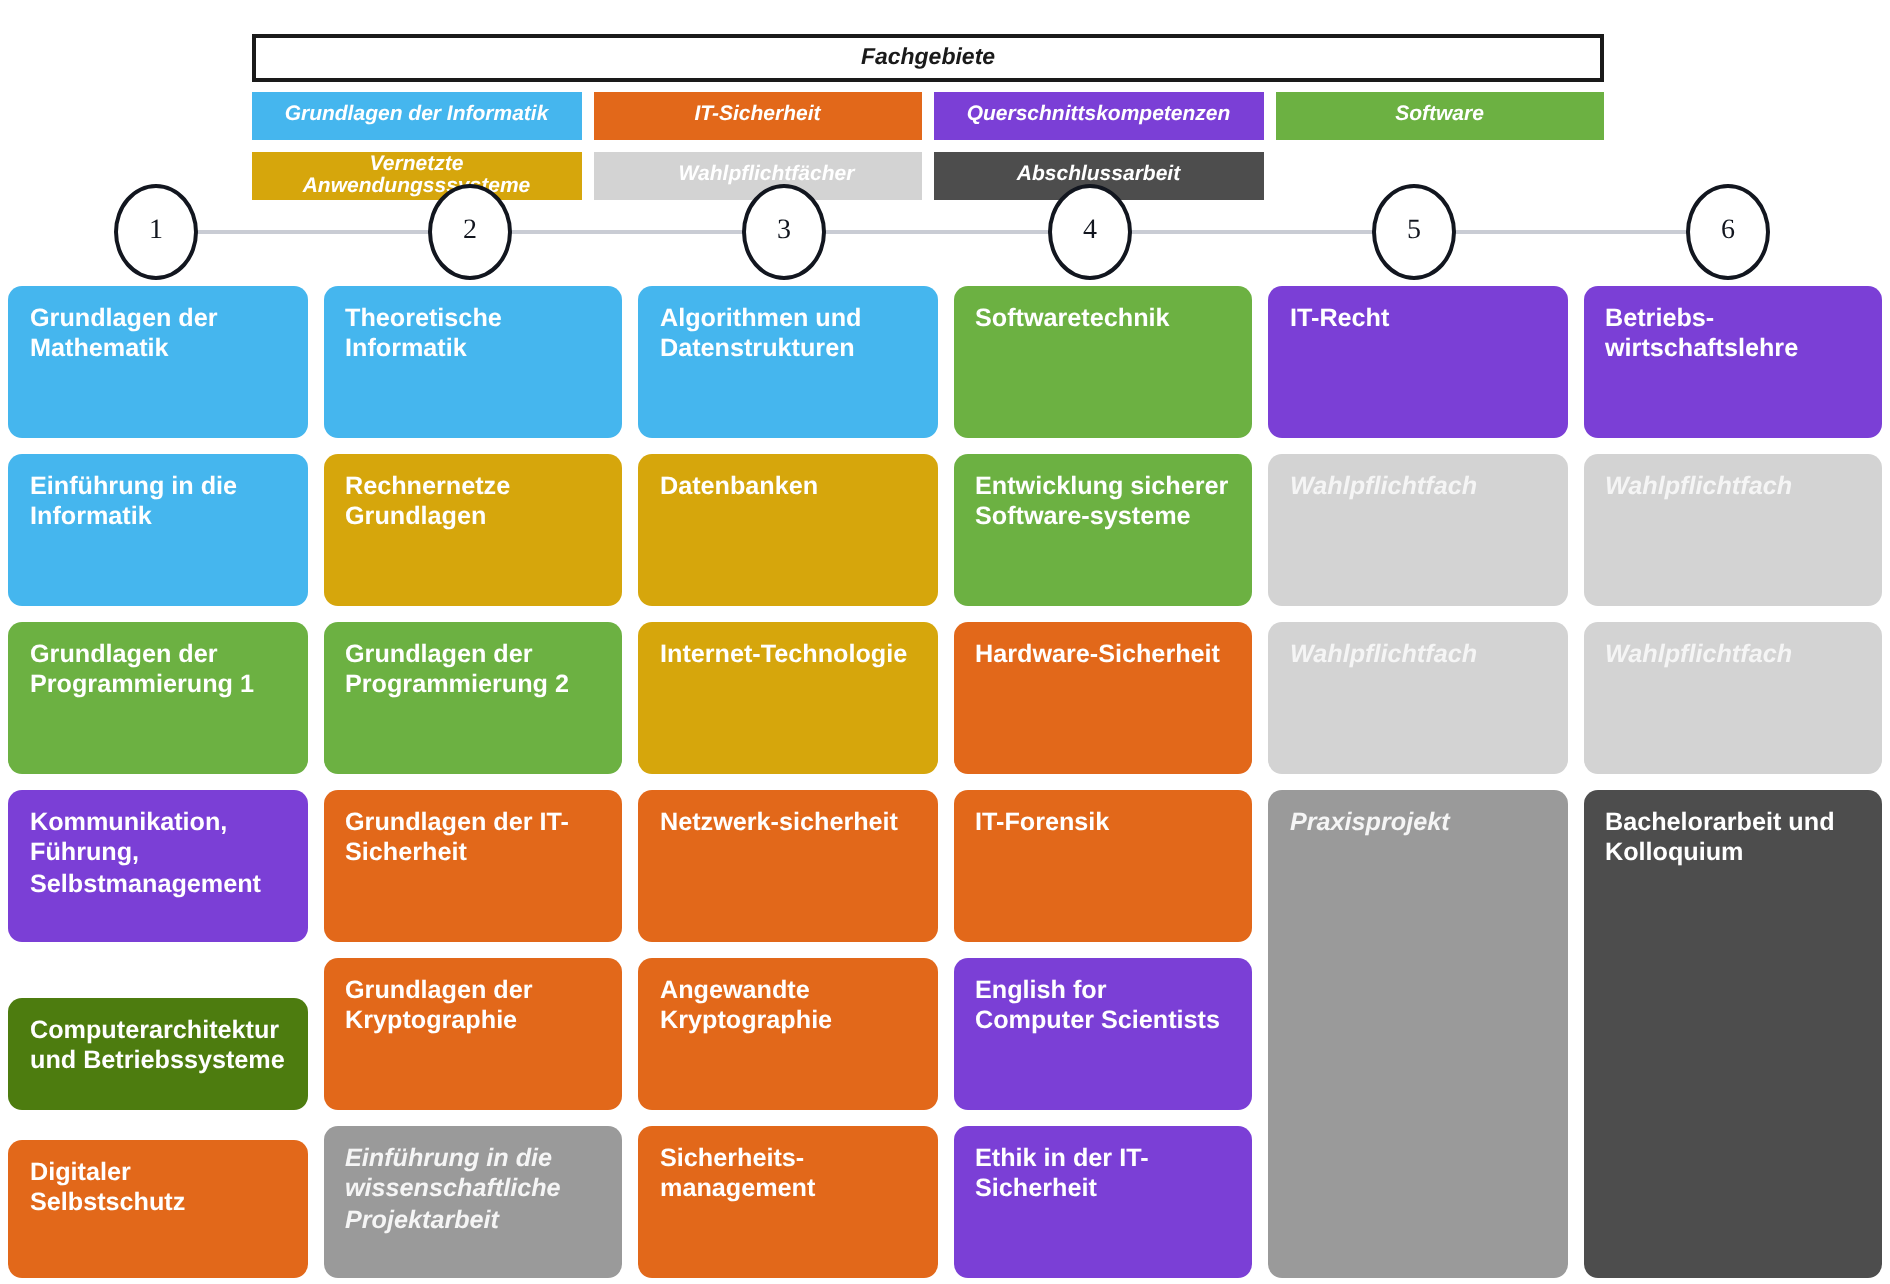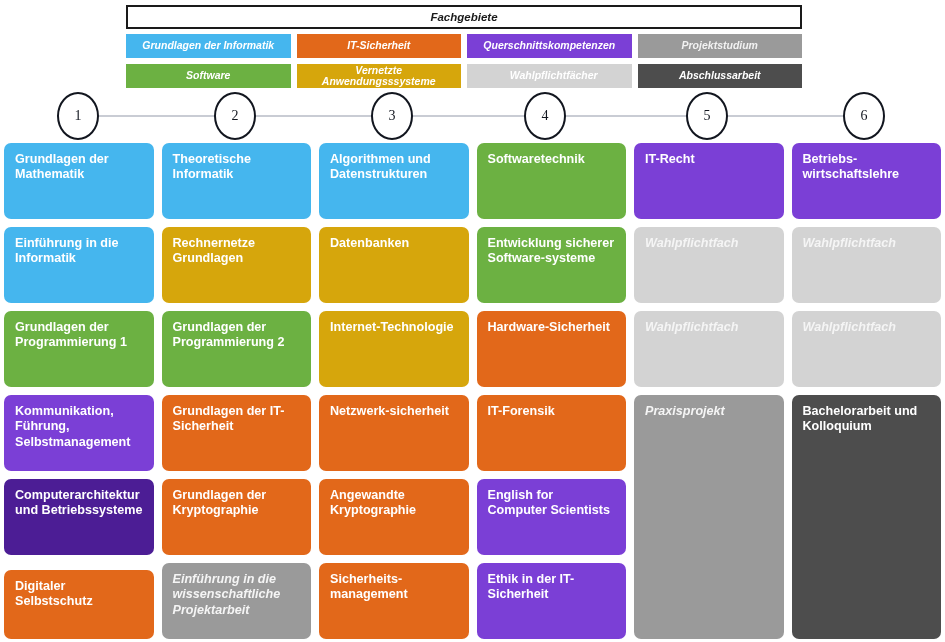--- a/index.html
+++ b/index.html
@@ -12,21 +12,21 @@
     height: 642px;
     position: relative;
     font-family: "Liberation Sans", sans-serif;
     overflow: hidden;
   }
 
   
   #legend {
     position: absolute;
     left: 126px;
-    top: 4px;
+    top: 16px;
     width: 676px;
     height: 84px;
   }
   #legend-title {
     position: absolute;
     left: 0;
     top: 1px;
     width: 676px;
     height: 24px;
     border: 2px solid #1a1a1a;
@@ -129,21 +129,20 @@
 </style>
 </head>
 <body>
 
 <div id="legend">
   <div id="legend-title">Fachgebiete</div>
   <div id="legend-grid">
       <div class="legend-chip" style="background: rgb(69, 182, 238);">Grundlagen der Informatik</div>
       <div class="legend-chip" style="background: rgb(226, 104, 26);">IT-Sicherheit</div>
       <div class="legend-chip" style="background: rgb(123, 63, 214);">Querschnittskompetenzen</div>
-      <div class="legend-chip light-text" style="background: rgb(154, 154, 154);">Projektstudium</div>
       <div class="legend-chip" style="background: rgb(108, 177, 66);">Software</div>
       <div class="legend-chip" style="background: rgb(214, 166, 12);">Vernetzte Anwendungsssysteme</div>
       <div class="legend-chip" style="background: rgb(211, 211, 211); padding-left: 13px;">Wahlpflichtfächer</div>
       <div class="legend-chip" style="background: rgb(77, 77, 77);">Abschlussarbeit</div>
     </div>
 </div>
 
 <div id="timeline">
   <div id="timeline-line"></div>
 <div class="sem-node" style="left: 57px;">1</div>
@@ -152,21 +151,21 @@
     <div class="sem-node" style="left: 524px;">4</div>
     <div class="sem-node" style="left: 686px;">5</div>
     <div class="sem-node" style="left: 843px;">6</div>
   </div>
 
 <div id="grid">
     <div class="card" style="background: rgb(69, 182, 238); grid-area: 1 / 1;">Grundlagen der Mathematik</div>
     <div class="card" style="background: rgb(69, 182, 238); grid-area: 2 / 1;">Einführung in die Informatik</div>
     <div class="card" style="background: rgb(108, 177, 66); grid-area: 3 / 1;">Grundlagen der Programmierung 1</div>
     <div class="card" style="background: rgb(123, 63, 214); grid-area: 4 / 1;">Kommunikation, Führung, Selbstmanagement</div>
-    <div class="card" style="background: #4c1d95; grid-area: 5 / 1;">Computerarchitektur und Betriebssysteme</div>
+    <div class="card" style="background: #4d7c0f; grid-area: 5 / 1; margin-top: 20px;">Computerarchitektur und Betriebssysteme</div>
     <div class="card" style="background: rgb(226, 104, 26); grid-area: 6 / 1; margin-top: 7px;">Digitaler Selbstschutz</div>
     <div class="card" style="background: rgb(69, 182, 238); grid-area: 1 / 2;">Theoretische Informatik</div>
     <div class="card" style="background: rgb(214, 166, 12); grid-area: 2 / 2;">Rechnernetze Grundlagen</div>
     <div class="card" style="background: rgb(108, 177, 66); grid-area: 3 / 2;">Grundlagen der Programmierung 2</div>
     <div class="card" style="background: rgb(226, 104, 26); grid-area: 4 / 2;">Grundlagen der IT-Sicherheit</div>
     <div class="card" style="background: rgb(226, 104, 26); grid-area: 5 / 2;">Grundlagen der Kryptographie</div>
     <div class="card pale-text" style="background: rgb(154, 154, 154); grid-area: 6 / 2;">Einführung in die wissenschaftliche Projektarbeit</div>
     <div class="card" style="background: rgb(69, 182, 238); grid-area: 1 / 3;">Algorithmen und Datenstrukturen</div>
     <div class="card" style="background: rgb(214, 166, 12); grid-area: 2 / 3;">Datenbanken</div>
     <div class="card" style="background: rgb(214, 166, 12); grid-area: 3 / 3;">Internet-Technologie</div>

